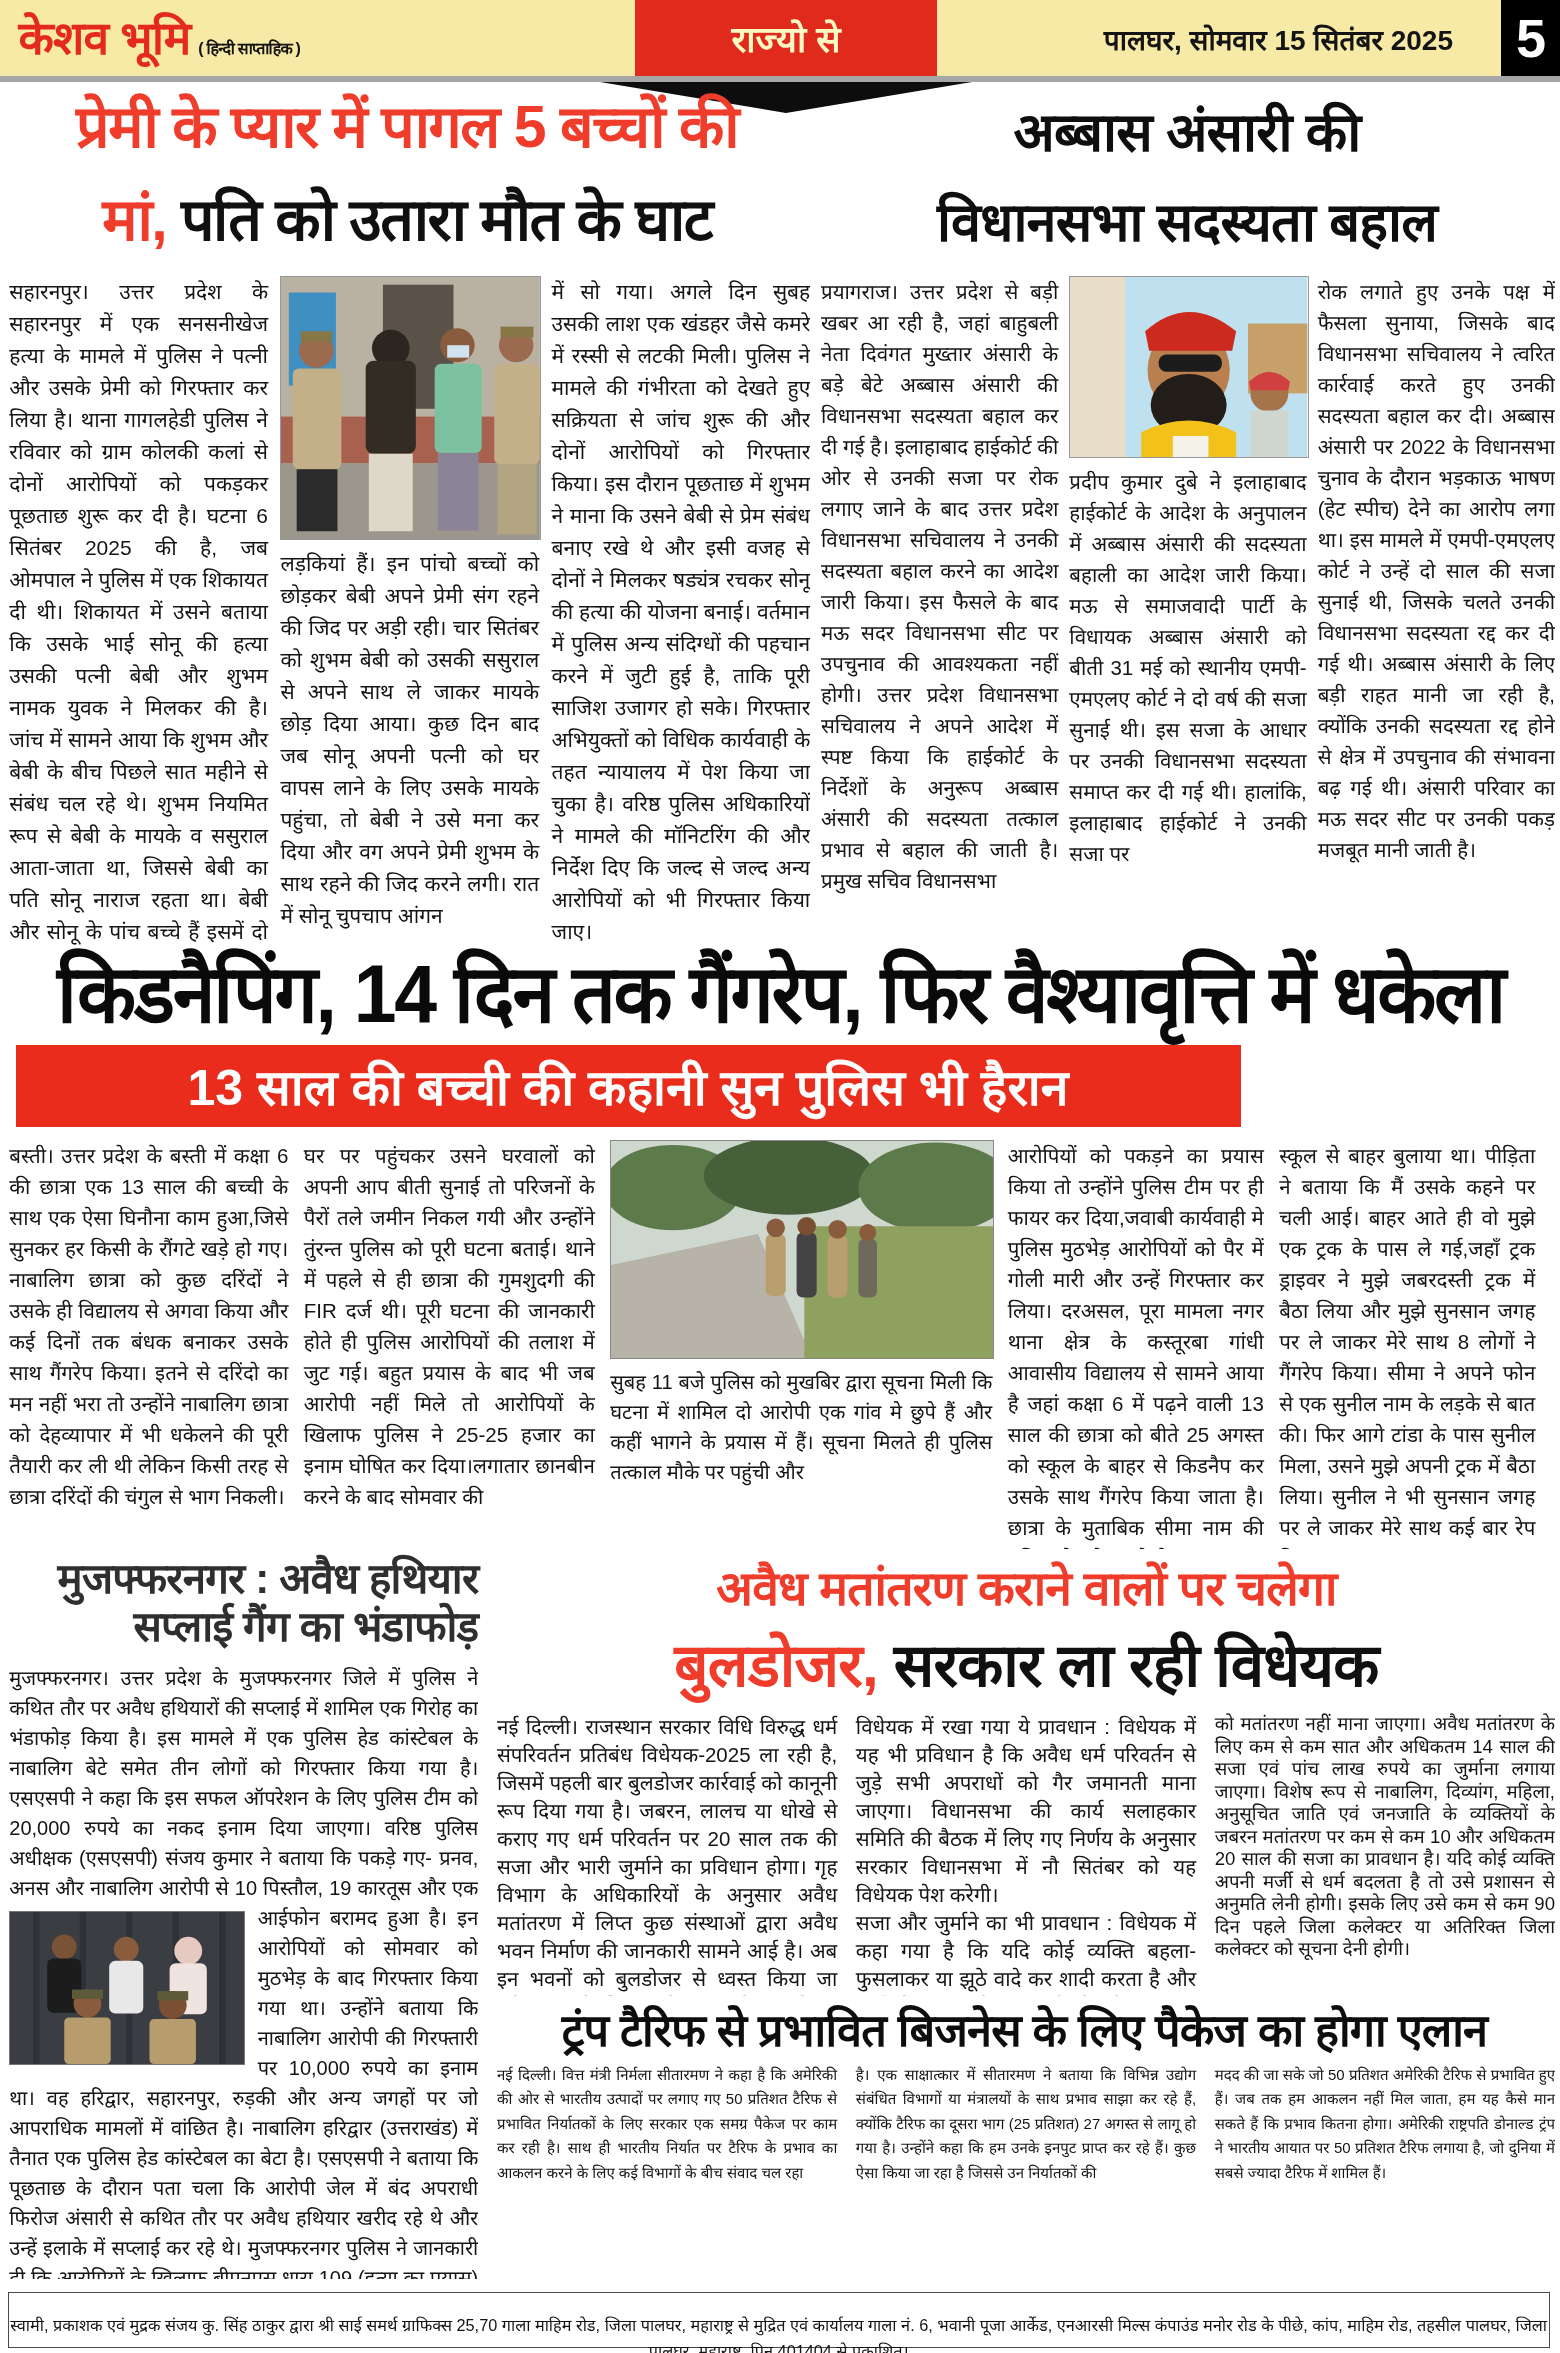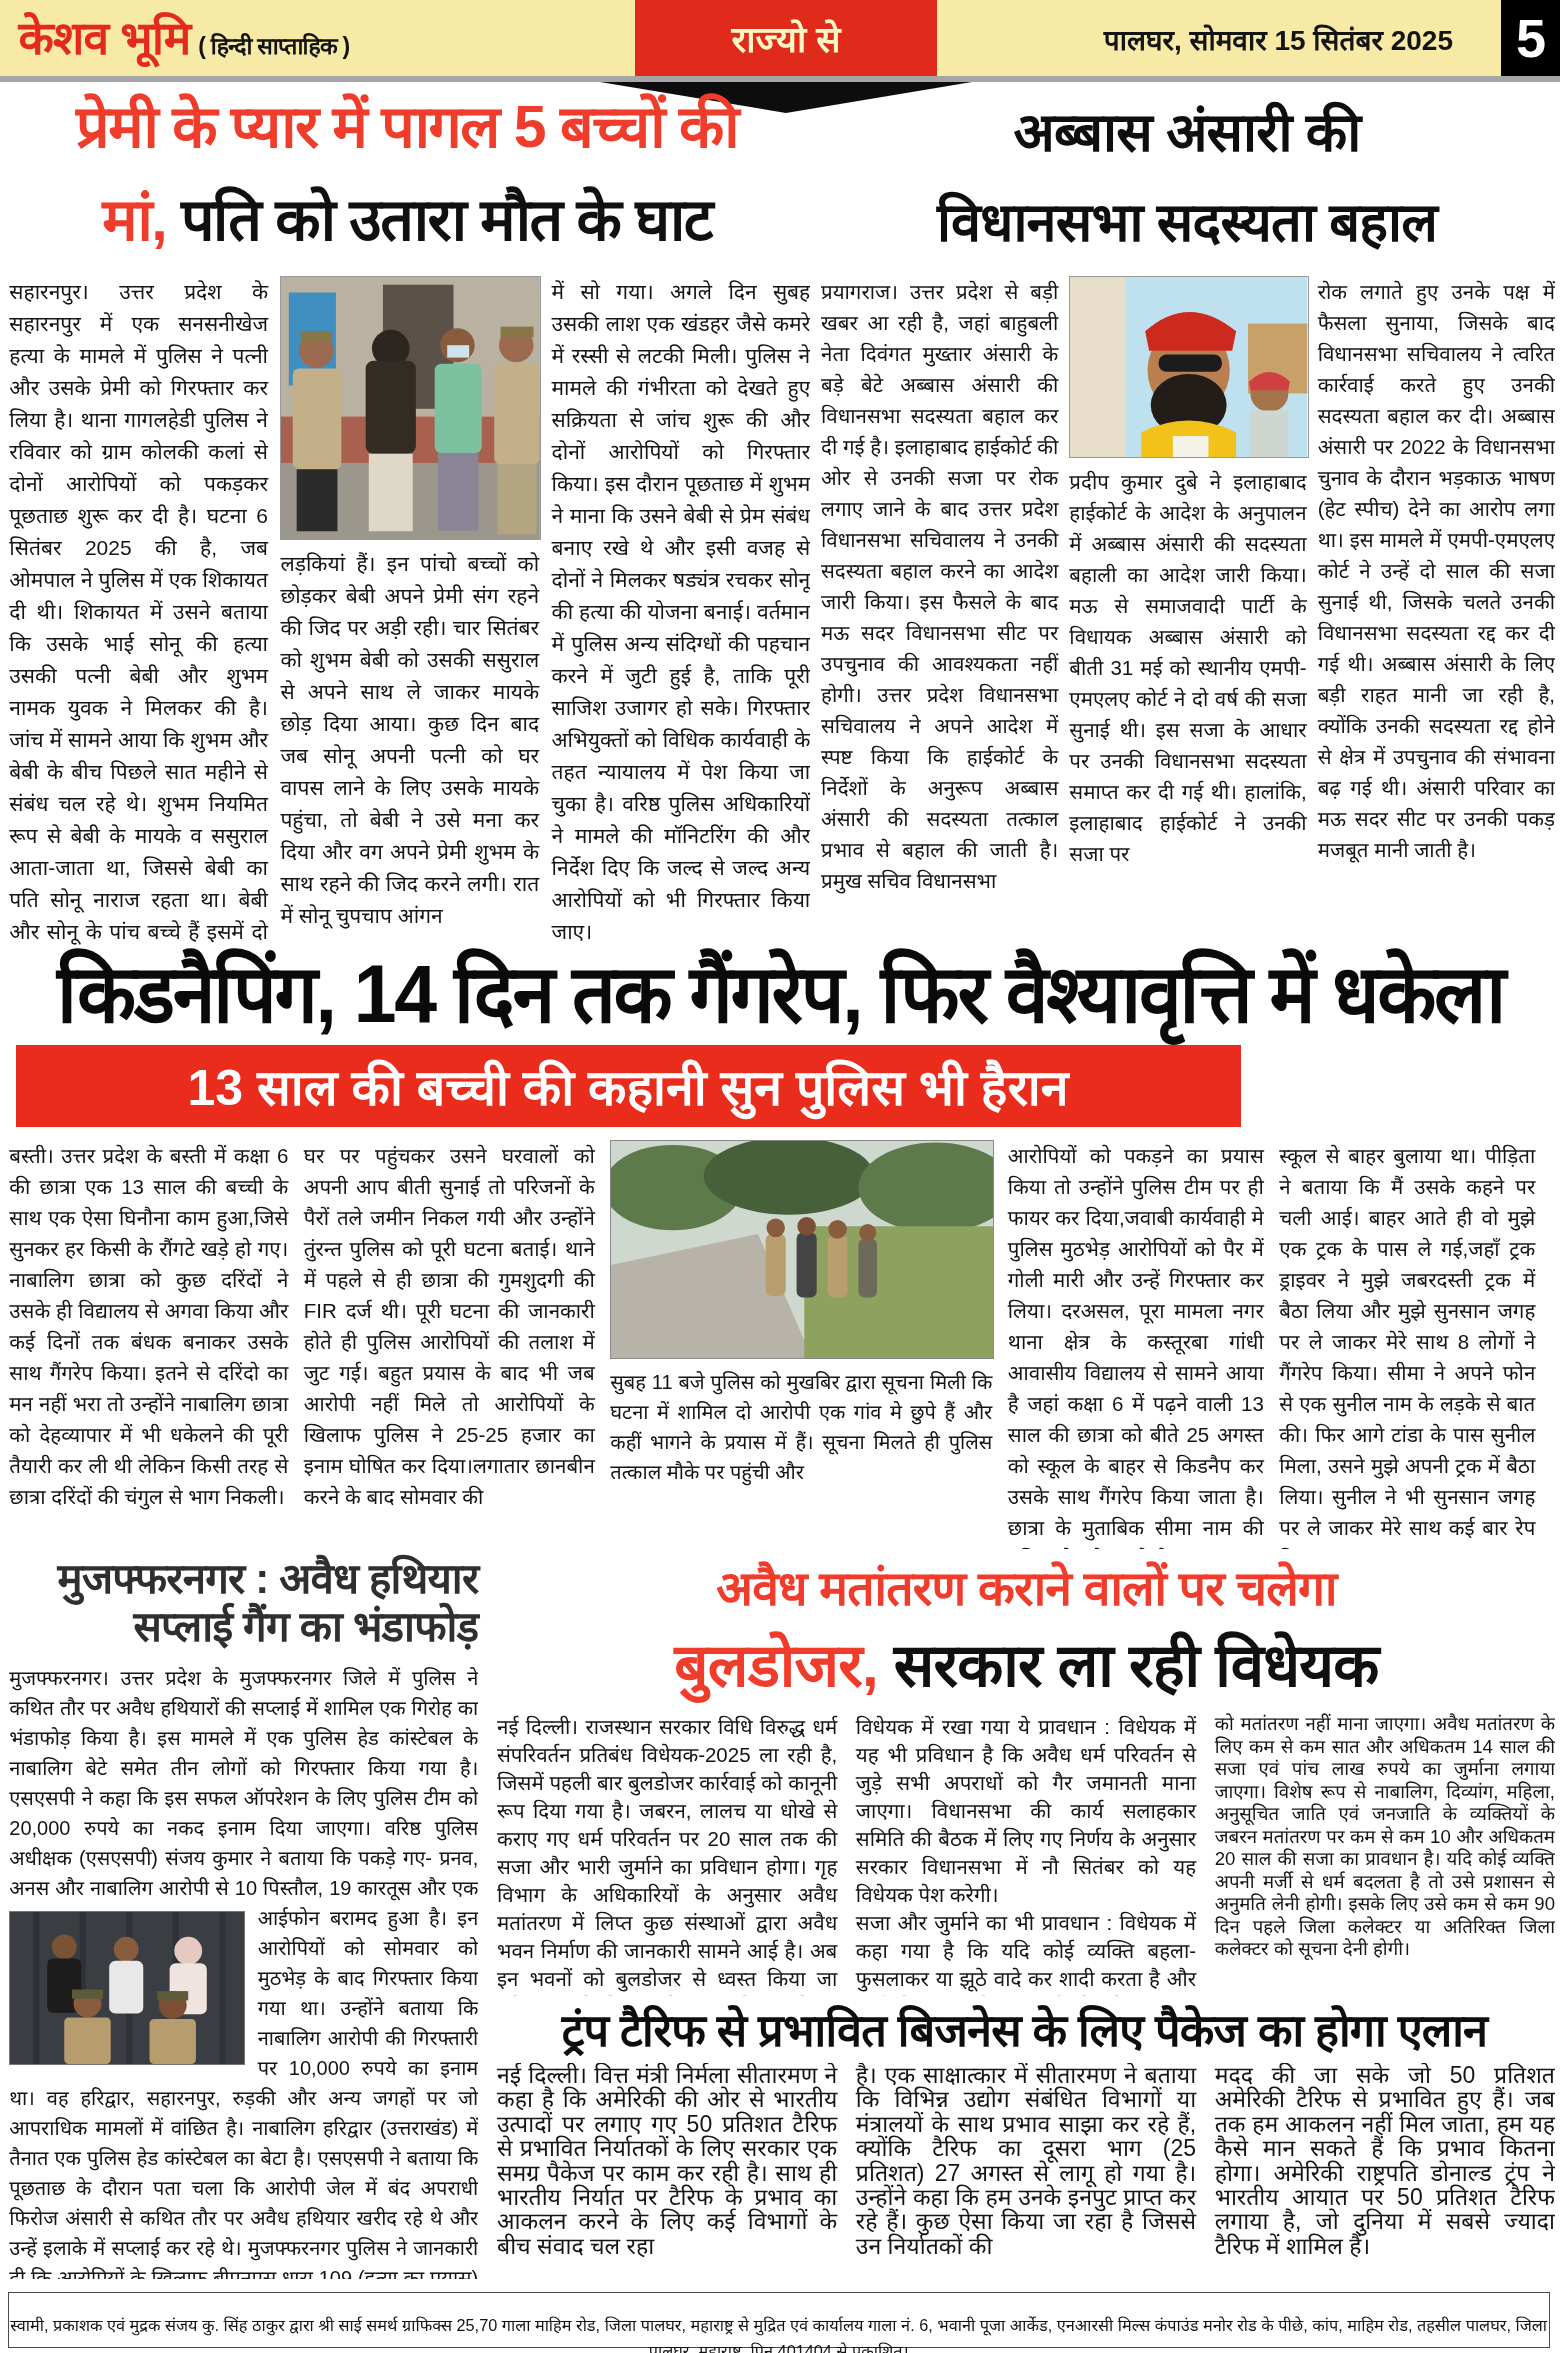--- a/index.html
+++ b/index.html
@@ -1,21 +1,21 @@
 <!DOCTYPE html>
 <html style="font-size:12.4px"><head>
 <meta charset="utf-8">
 <style>
   html,body{margin:0;padding:0;background:#ffffff;}
   body{width:1561px;height:2354px;position:relative;font-family:"Liberation Sans",sans-serif;color:#141414;overflow:hidden;}
 
   
   .masthead{position:absolute;left:0;top:0;width:1561px;height:76px;background:#f7e9a6;border-bottom:6.2px solid #a6a6a6;}
   .logo{position:absolute;left:18.6px;top:4.6px;font-size:46px;font-weight:800;color:#e42a1d;letter-spacing:-0.8px;}
-  .logo-sub{font-size:23px;font-weight:700;color:#141414;margin-left:7.7px;}
+  .logo-sub{font-size:16px;font-weight:700;color:#141414;margin-left:7.7px;}
   .section-box{position:absolute;left:635px;top:0;width:302px;height:76px;background:#e02a1c;color:#fef9c3;display:flex;align-items:center;justify-content:center;font-size:36px;font-weight:700;}
   .section-tri{position:absolute;left:600px;top:82px;width:0;height:0;border-left:186px solid transparent;border-right:186px solid transparent;border-top:31px solid #0d0d0d;}
   .edition-date{position:absolute;right:108px;top:20px;font-size:28px;font-weight:700;}
   .page-num{position:absolute;right:0;top:0;width:60px;height:76px;background:#000;color:#fff;display:flex;align-items:center;justify-content:center;font-size:54px;font-weight:700;}
 
   
   .jtext{text-align:justify;}
   .lead{font-weight:400;}
   .col-fixed{flex:0 0 auto;}
   .ph{display:block;width:100%;}
@@ -55,21 +55,21 @@
   
   .conv-h1{position:absolute;left:496px;top:1550px;width:1061px;font-size:48px;line-height:77px;font-weight:700;color:#f03c2b;text-align:center;letter-spacing:-0.8px;}
   .conv-h2{position:absolute;left:496px;top:1627px;width:1061px;font-size:60px;line-height:77px;font-weight:700;text-align:center;letter-spacing:-0.8px;}
   .conv-body{position:absolute;left:497px;top:1713px;width:1058px;height:283px;display:flex;gap:18.6px;overflow:hidden;}
   .conv-c12{flex:1 1 0;font-size:20.5px;line-height:28px;}
   .conv-c3{flex:1 1 0;font-size:18.6px;line-height:22.5px;}
   .conv-body p{margin:0;}
 
   
   .tar-head{position:absolute;left:492px;top:1998px;width:1065px;text-align:center;font-size:45px;font-weight:800;color:#0d0d0d;letter-spacing:-0.8px;}
-  .tar-body{position:absolute;left:497px;top:2063px;width:1058px;height:225px;display:flex;gap:18.6px;overflow:hidden;font-size:23px;line-height:24.4px;}
+  .tar-body{position:absolute;left:497px;top:2063px;width:1058px;height:225px;display:flex;gap:18.6px;overflow:hidden;font-size:15px;line-height:24.4px;}
   .tar-body .c{flex:1 1 0;}
 
   
   .footer{position:absolute;left:7.7px;top:2292px;width:1542px;height:56px;border:1.5px solid #4a4a4a;text-align:center;font-size:16.3px;line-height:25.6px;padding-top:20px;box-sizing:border-box;}
   .footer .l2{font-weight:700;}
 </style>
 </head>
 <body>
 
 <div class="masthead">

